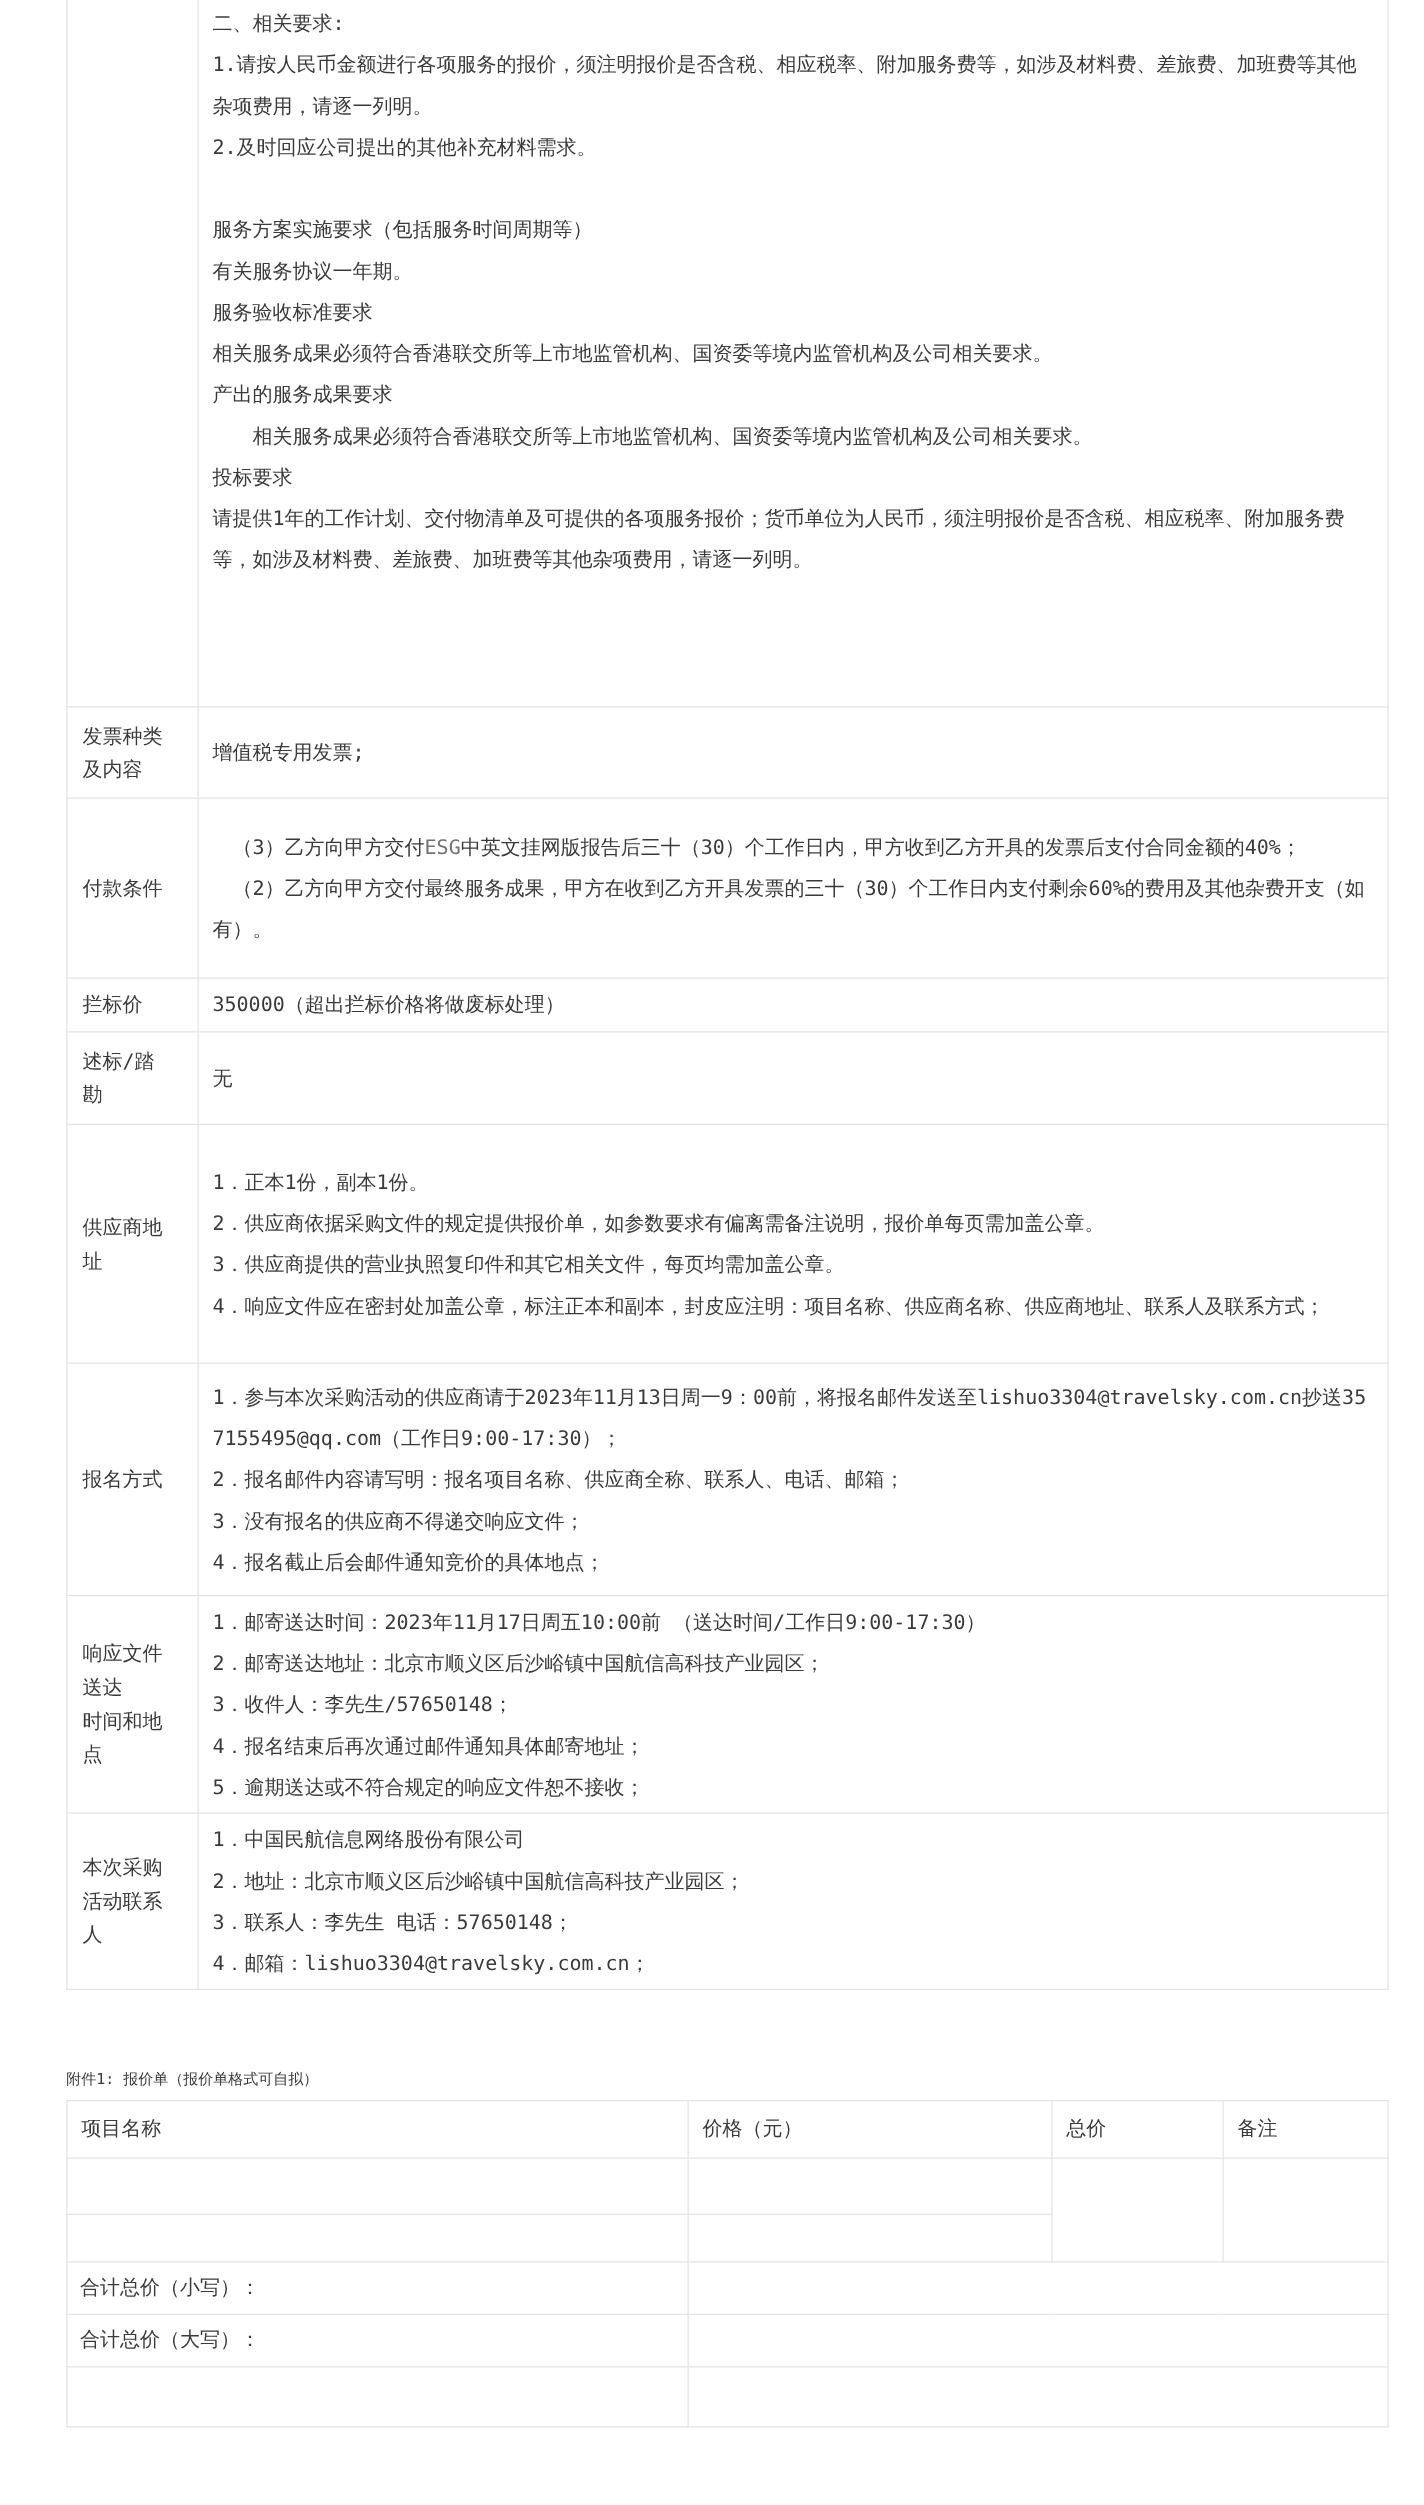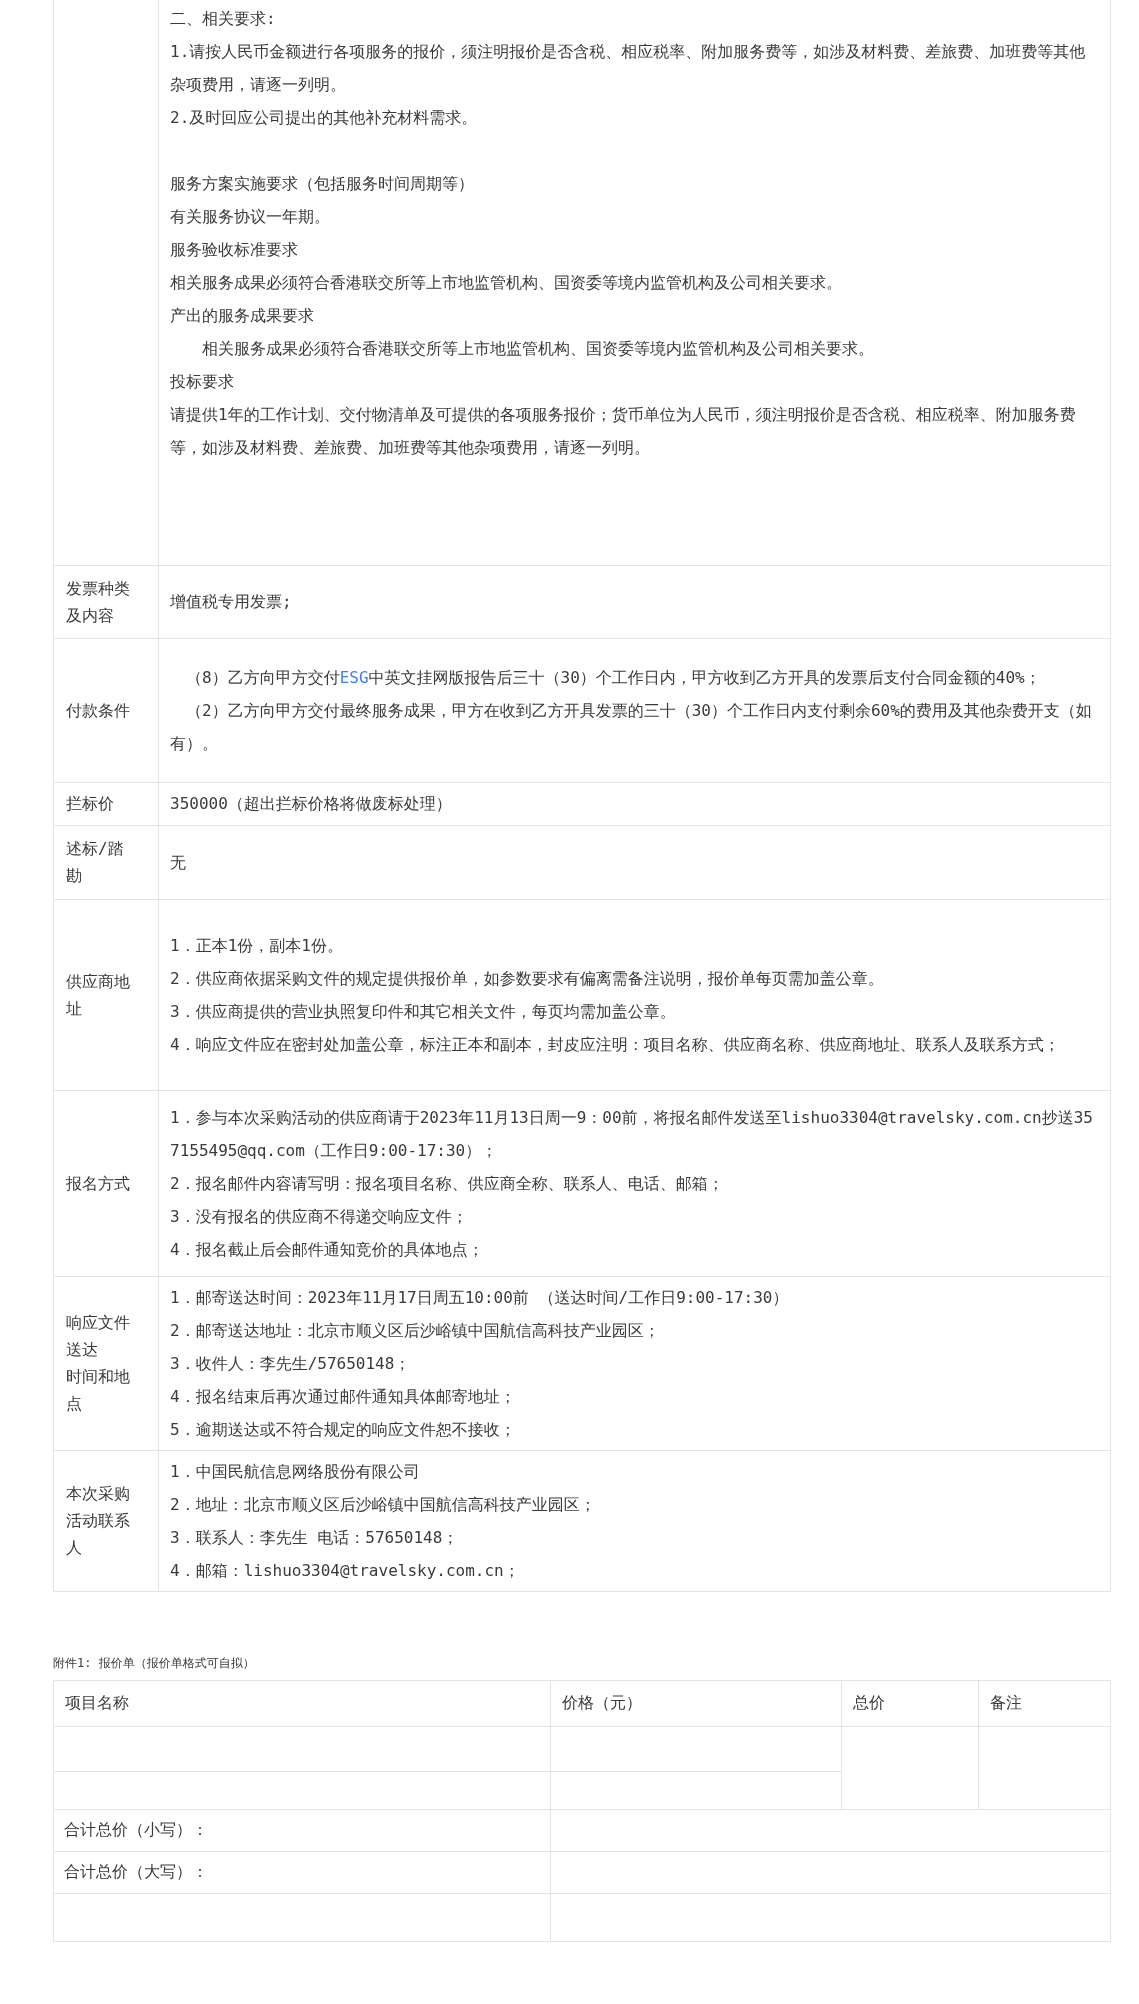--- a/index.html
+++ b/index.html
@@ -26,21 +26,21 @@
     white-space:pre-line;
     line-height:27px;
   }
   .t1 td.content{
     padding:4px 14px 4px 11px;
     white-space:pre-line;
     line-height:33px;
   }
   .t1 tr.r1 td{border-top:none;}
   .t1 tr.r1 td.content{vertical-align:top;padding-top:2px;}
-  .esg{color:#3b82f6;}
+  .esg{color:#737373;}
   
   .att-title{
     margin:60px 0 6px 53px;
     font-size:12px;line-height:22px;
   }
   
   .t2 td{padding:4px 10px;line-height:24px;}
   .t2 td.head{padding-left:11px;}
 </style>
 </head>
@@ -71,21 +71,21 @@
 请提供1年的工作计划、交付物清单及可提供的各项服务报价；货币单位为人民币，须注明报价是否含税、相应税率、附加服务费等，如涉及材料费、差旅费、加班费等其他杂项费用，请逐一列明。</td>
     </tr>
 
     <tr style="height:73px">
       <td class="label">发票种类及内容</td>
       <td class="content">增值税专用发票;</td>
     </tr>
 
     <tr style="height:144px">
       <td class="label">付款条件</td>
-      <td class="content"><span>　（8）乙方向甲方交付</span><span class="esg">ESG</span><span>中英文挂网版报告后三十（30）个工作日内，甲方收到乙方开具的发票后支付合同金额的40%；
+      <td class="content"><span>　（3）乙方向甲方交付</span><span class="esg">ESG</span><span>中英文挂网版报告后三十（30）个工作日内，甲方收到乙方开具的发票后支付合同金额的40%；
 　（2）乙方向甲方交付最终服务成果，甲方在收到乙方开具发票的三十（30）个工作日内支付剩余60%的费用及其他杂费开支（如有）。</span></td>
     </tr>
 
 
 
     <tr style="height:43px">
       <td class="label">拦标价</td>
       <td class="content">350000（超出拦标价格将做废标处理）</td>
     </tr>
 

